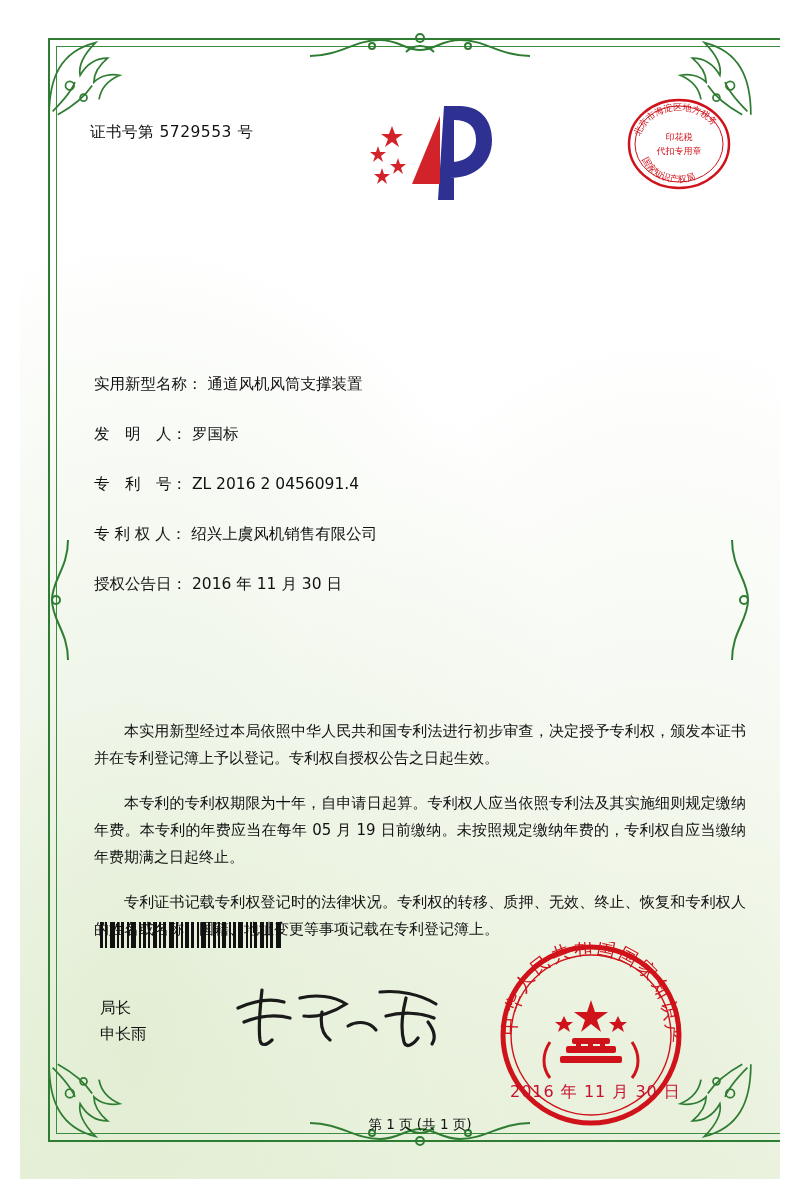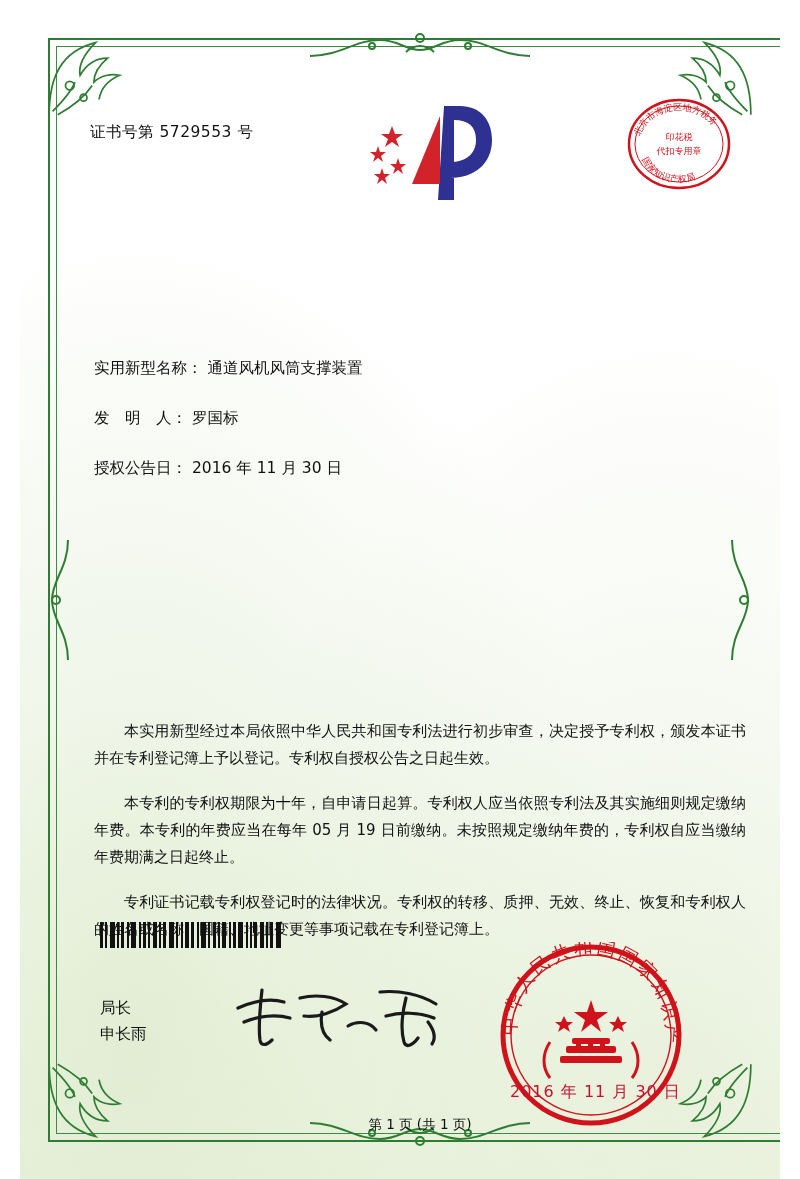--- a/index.html
+++ b/index.html
@@ -114,20 +114,21 @@
     position: absolute;
     left: 14px;
     top: 288px;
     width: 650px;
   }
   .field-row {
     font-size: 15.5px;
     color: #111;
     margin-bottom: 29px;
     white-space: nowrap;
+    margin-top: 16px;
   }
   .field-label {
     display: inline-block;
     color: #111;
   }
   .field-value {
     display: inline-block;
     color: #111;
   }
 
@@ -327,20 +328,28 @@
     <div class="fields">
       <div class="field-row">
         <span class="field-label">实用新型名称：</span>
         <span class="field-value">通道风机风筒支撑装置</span>
       </div>
       <div class="field-row">
         <span class="field-label">发　明　人：</span>
         <span class="field-value">罗国标</span>
       </div>
       <div class="field-row">
+        <span class="field-label">专　利　号：</span>
+        <span class="field-value">ZL 2016 2 0456091.4</span>
+      </div>
+      <div class="field-row">
+        <span class="field-label">专 利 权 人：</span>
+        <span class="field-value">绍兴上虞风机销售有限公司</span>
+      </div>
+      <div class="field-row">
         <span class="field-label">授权公告日：</span>
         <span class="field-value">2016 年 11 月 30 日</span>
       </div>
     </div>
 
     <div class="body-text">
       <p>本实用新型经过本局依照中华人民共和国专利法进行初步审查，决定授予专利权，颁发本证书并在专利登记簿上予以登记。专利权自授权公告之日起生效。</p>
       <p>本专利的专利权期限为十年，自申请日起算。专利权人应当依照专利法及其实施细则规定缴纳年费。本专利的年费应当在每年 05 月 19 日前缴纳。未按照规定缴纳年费的，专利权自应当缴纳年费期满之日起终止。</p>
       <p>专利证书记载专利权登记时的法律状况。专利权的转移、质押、无效、终止、恢复和专利权人的姓名或名称、国籍、地址变更等事项记载在专利登记簿上。</p>
     </div>

